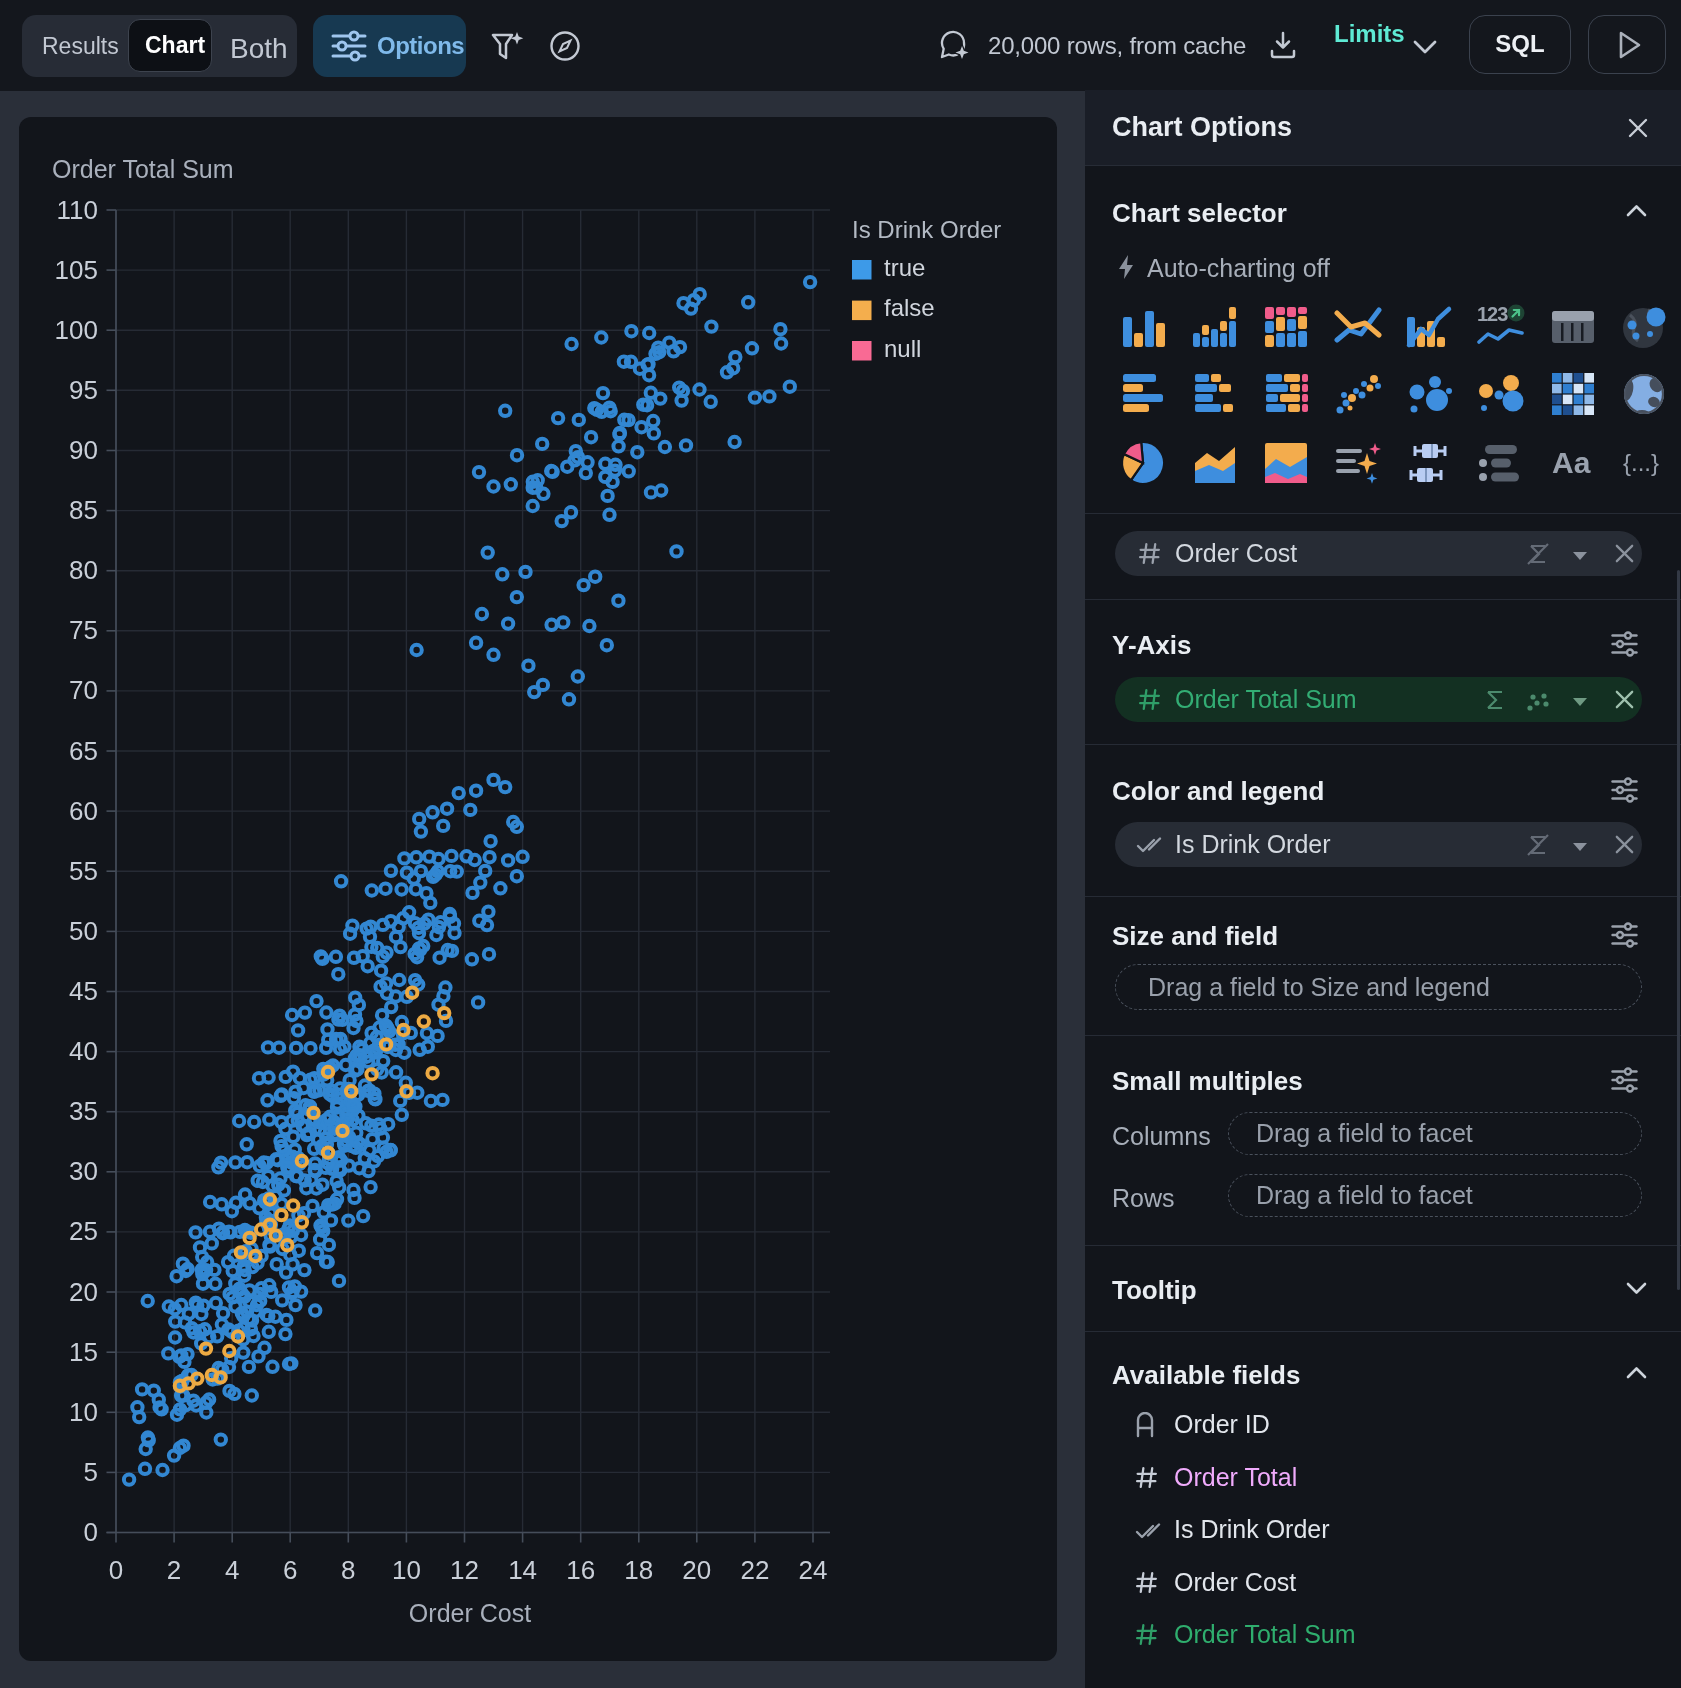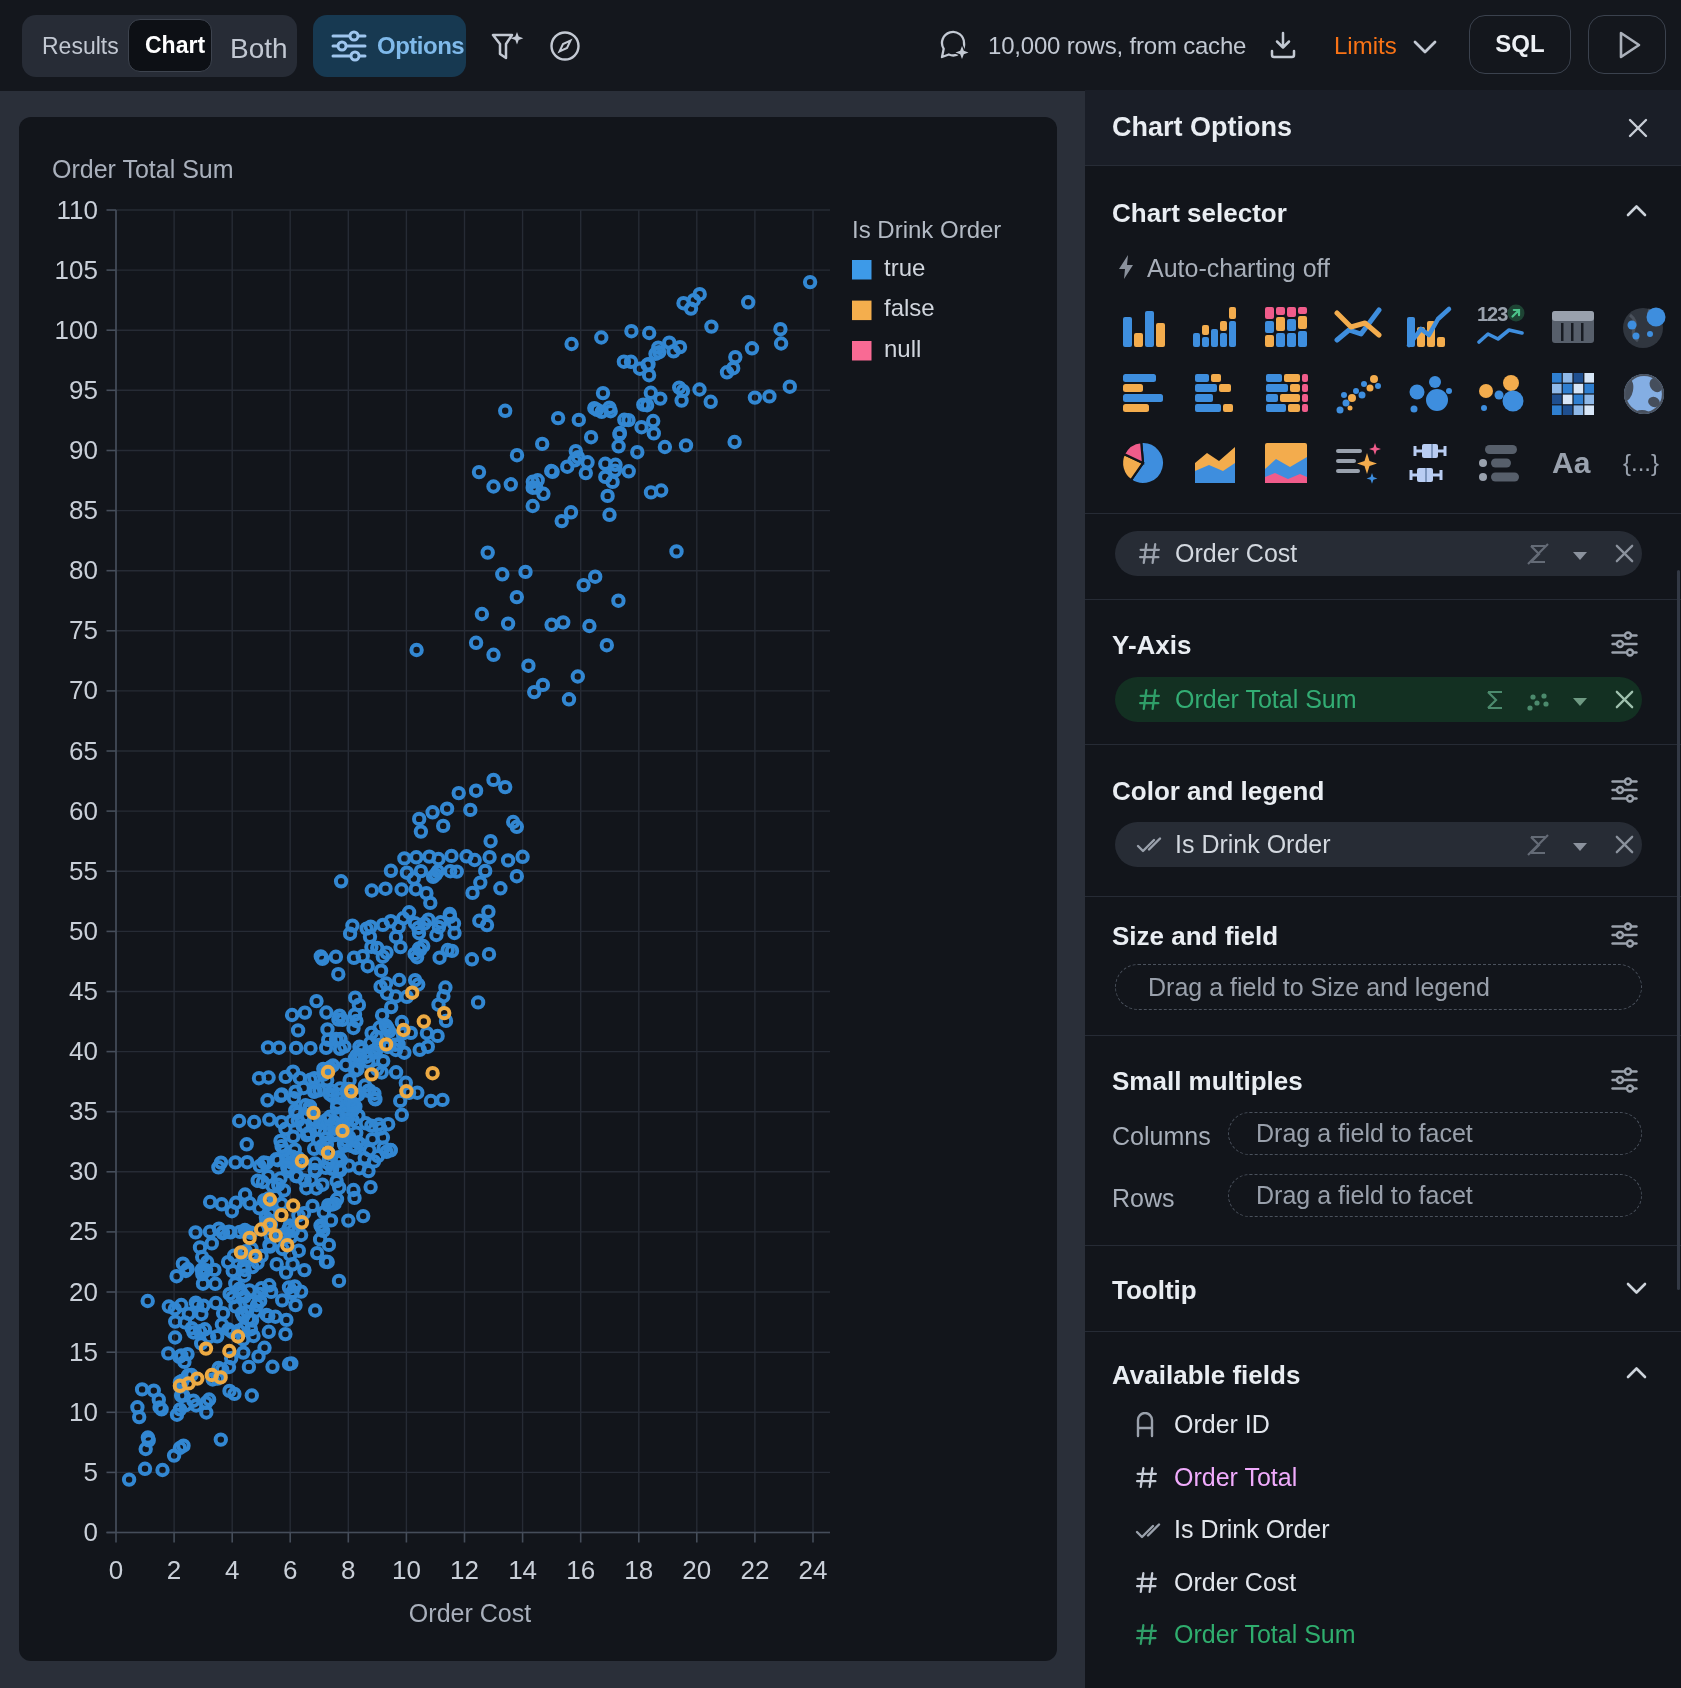--- a/index.html
+++ b/index.html
@@ -40,25 +40,25 @@
 <path d="M28 3 l1.7 4.6 L34.3 9.3 l-4.6 1.7 L28 15.6 l-1.7-4.6 L21.7 9.3 l4.6-1.7 Z" fill="#c3c9d3" stroke="none"></path>
 </svg></div>
 <div style="position:absolute;left:548px;top:29px"><svg width="34" height="34" viewBox="0 0 34 34" fill="none" stroke="#c3c9d3" stroke-width="2.4">
 <circle cx="17" cy="17" r="13.5"></circle>
 <path d="M22.5 11.5 L19 19 L11.5 22.5 L15 15 Z" stroke-width="2"></path>
 </svg></div>
 <div style="position:absolute;left:937px;top:30px"><svg width="32" height="32" viewBox="0 0 32 32" fill="none" stroke="#c3c9d3" stroke-width="2.3" stroke-linecap="round" stroke-linejoin="round">
 <path d="M27 13 a11 11 0 1 0 -20.3 5.8 L5 27 l6.8-2.5 A11 11 0 0 0 27 13 Z"></path>
 <path d="M25 16 l1.8 4.7 L31.5 22.5 l-4.7 1.8 L25 29 l-1.8-4.7 L18.5 22.5 l4.7-1.8 Z" fill="#c3c9d3" stroke="#14171d" stroke-width="2.5" paint-order="stroke"></path>
 </svg></div>
-<span style="position:absolute;left:988px;top:32px;font-size:24px;letter-spacing:-0.2px;color:#c2c8d2">10,000 rows, from cache</span>
+<span style="position:absolute;left:988px;top:32px;font-size:24px;letter-spacing:-0.2px;color:#c2c8d2">20,000 rows, from cache</span>
 <div style="position:absolute;left:1268px;top:30px"><svg width="30" height="30" viewBox="0 0 30 30" fill="none" stroke="#c3c9d3" stroke-width="2.5" stroke-linecap="round" stroke-linejoin="round">
 <path d="M15 3 V17 M9 11.5 L15 17.5 L21 11.5 M4 21 v4 a2 2 0 0 0 2 2 h18 a2 2 0 0 0 2-2 v-4"></path>
 </svg></div>
-<span style="position:absolute;left:1334px;top:32px;font-size:24px;font-weight:normal;color:#f97316">Limits</span>
+<span style="position:absolute;left:1334px;top:20px;font-size:24px;font-weight:bold;color:#5eead4">Limits</span>
 <div style="position:absolute;left:1412px;top:38px"><svg width="26" height="18" viewBox="0 0 26 18" fill="none" stroke="#c3c9d3" stroke-width="2.8" stroke-linecap="round" stroke-linejoin="round">
         <path d="M3 4 L13 14 L23 4"></path>
       </svg></div>
 <div style="position:absolute;left:1469px;top:15px;width:102px;height:59px;border:1.5px solid #3b424e;border-radius:16px">
 <span style="position:absolute;left:50%;top:14px;transform:translateX(-50%);font-size:24px;font-weight:bold;color:#edf0f4">SQL</span>
 </div>
 <div style="position:absolute;left:1588px;top:15px;width:78px;height:59px;border:1.5px solid #3b424e;border-radius:16px">
 <div style="position:absolute;left:25px;top:13px"><svg width="30" height="32" viewBox="0 0 30 32" fill="none" stroke="#aab0ba" stroke-width="2.6" stroke-linejoin="round">
           <path d="M7 4 L25 16 L7 28 Z"></path>
         </svg></div>

